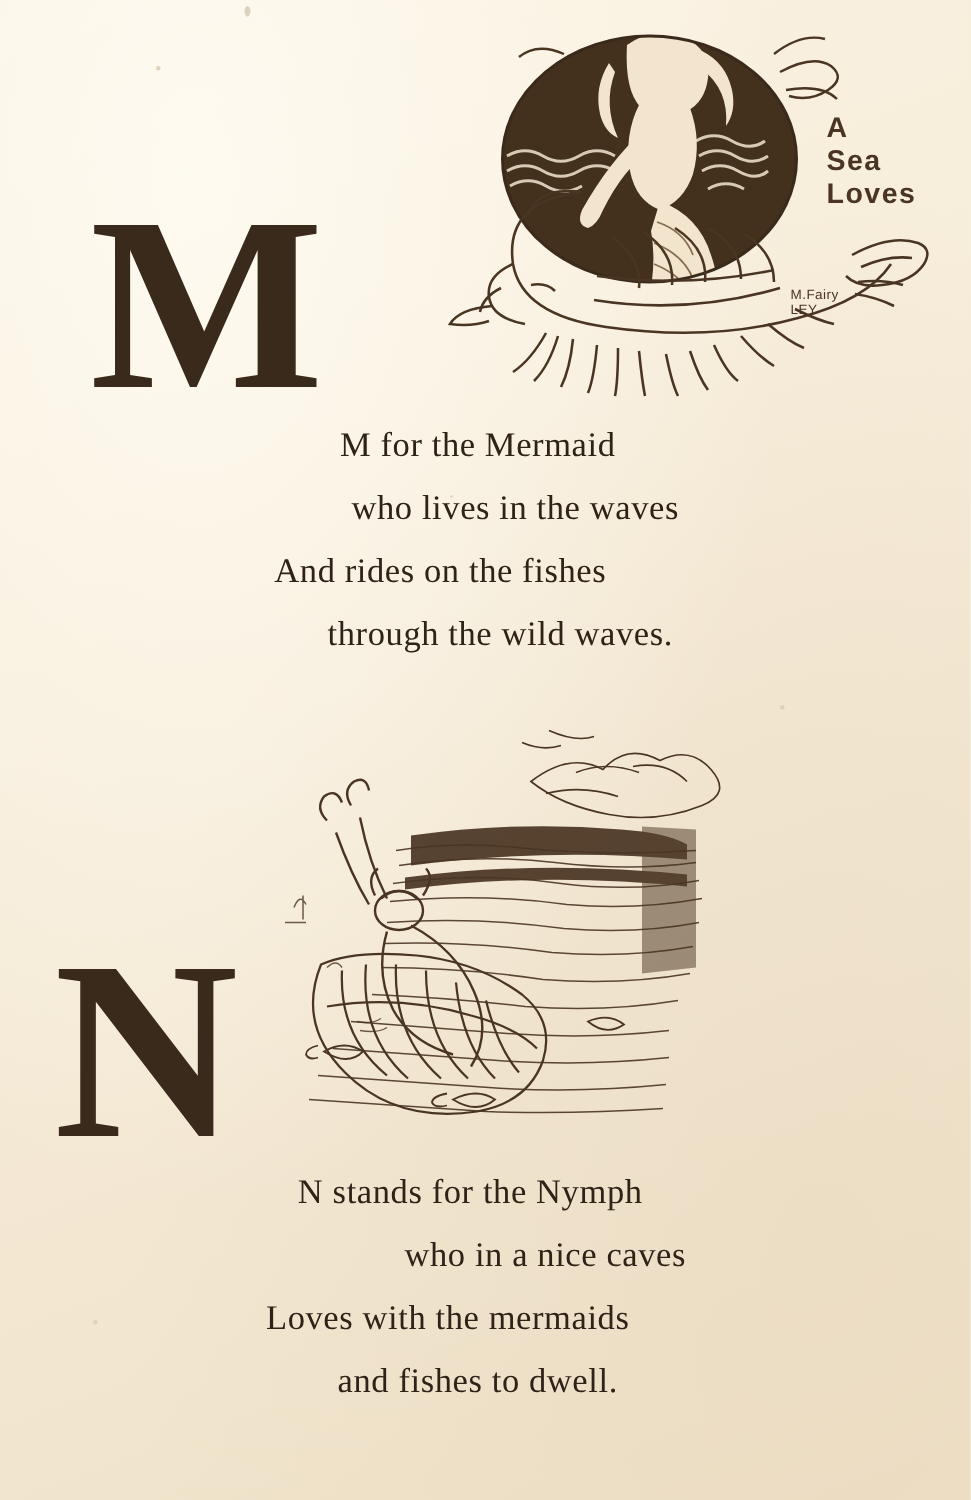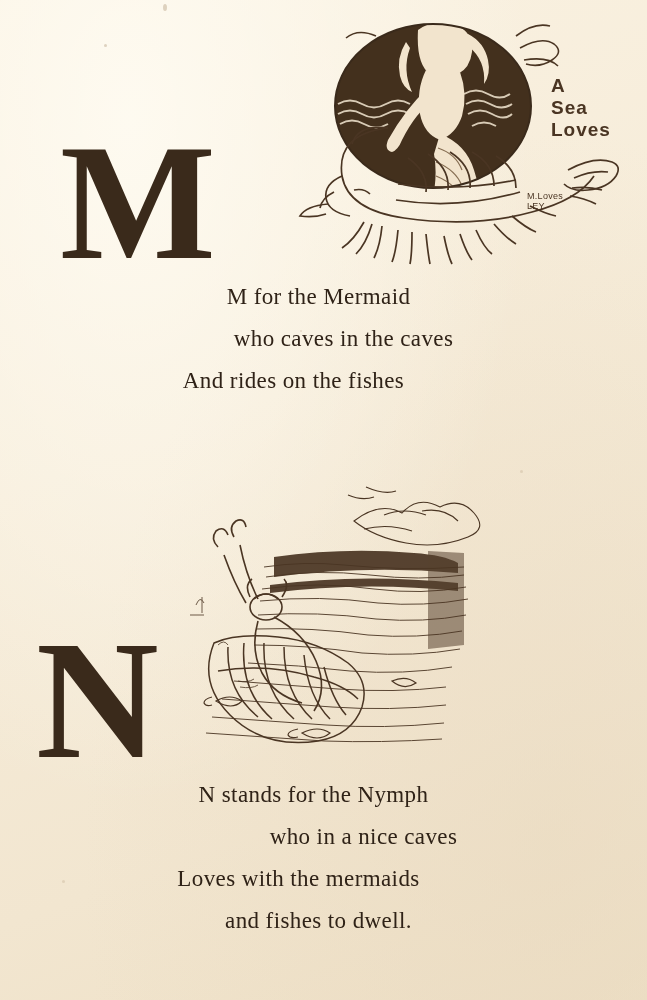--- a/index.html
+++ b/index.html
@@ -210,28 +210,29 @@
       </svg>
     </div>
 
     <div class="caption caption-sea">
       <div>A</div>
       <div>Sea</div>
       <div>Loves</div>
     </div>
 
     <div class="signature">
-      <div>M.Loves</div>
+      <div>M.Fairy</div>
       <div>LEY</div>
     </div>
 
     <div class="verse verse-m">
       <span class="ln ln-1">M for the Mermaid</span>
-      <span class="ln ln-2">who caves in the caves</span>
+      <span class="ln ln-2">who lives in the waves</span>
       <span class="ln ln-3">And rides on the fishes</span>
+      <span class="ln ln-4">through the wild waves.</span>
     </div>
   </div>
 
   <div class="section-n">
 
     <div class="big-letter letter-n">N</div>
 
     <div class="illus-n">
       <svg width="320" height="275" viewBox="0 0 320 275" xmlns="http://www.w3.org/2000/svg">
 

